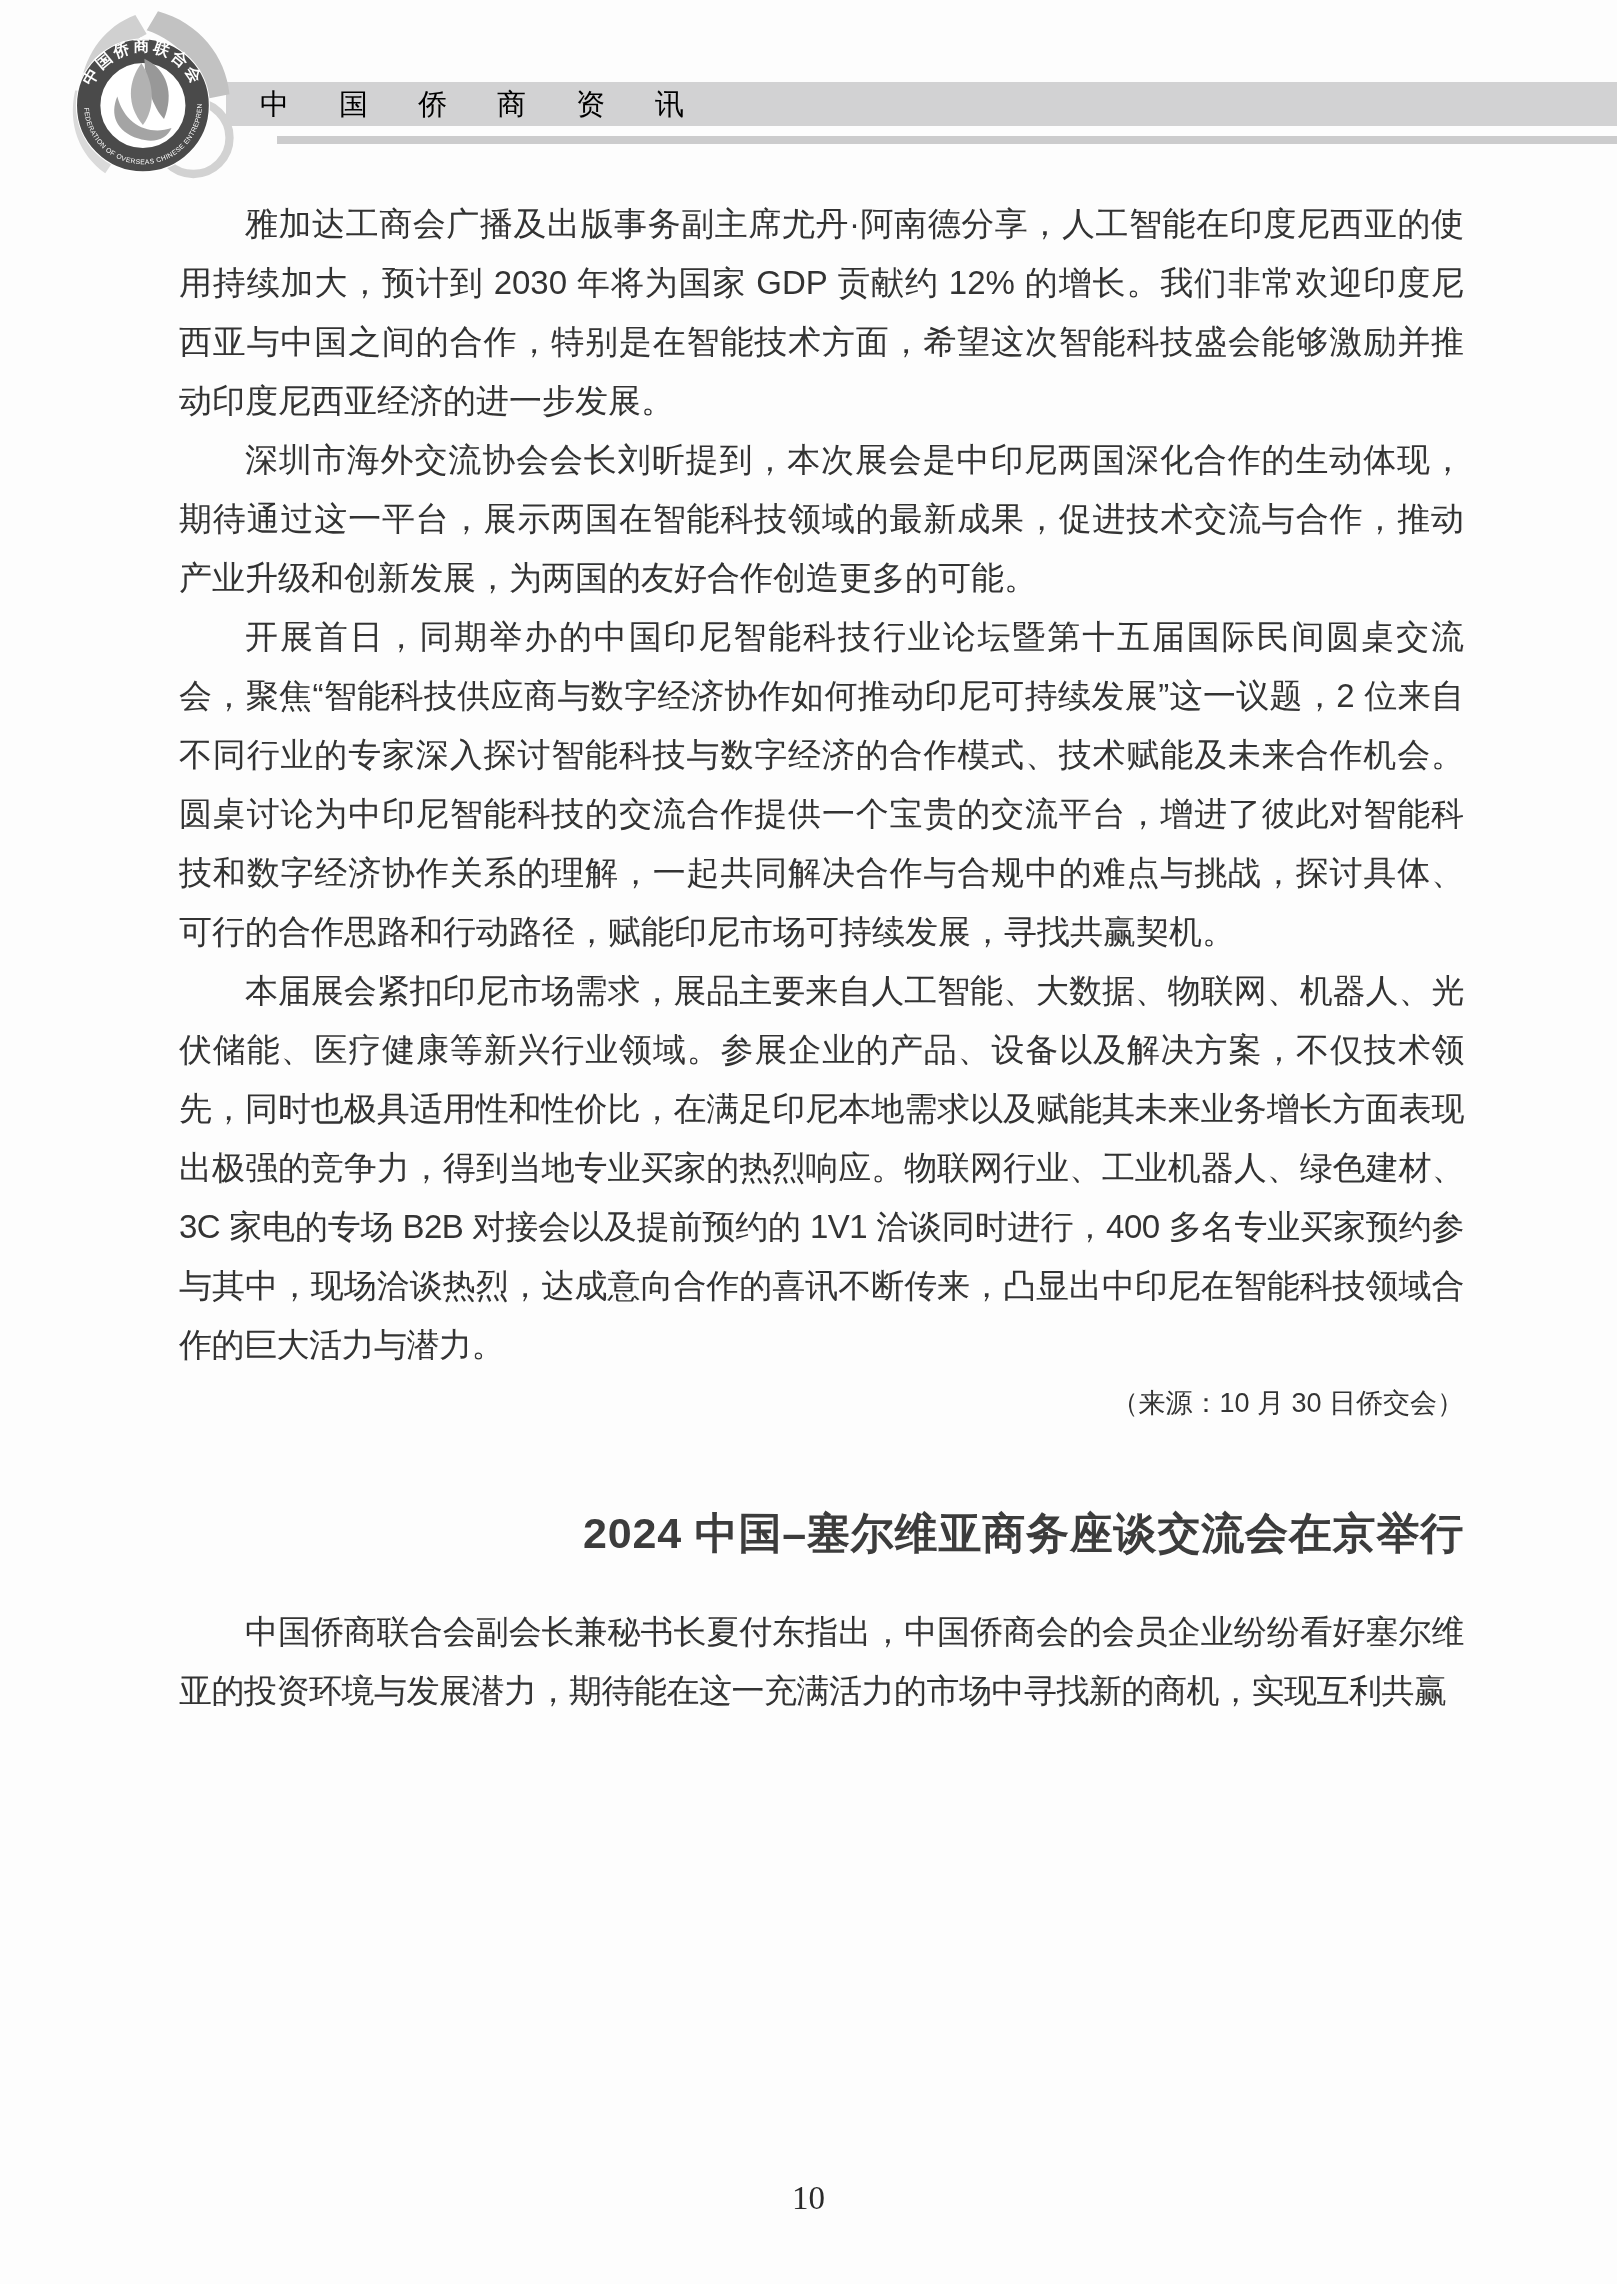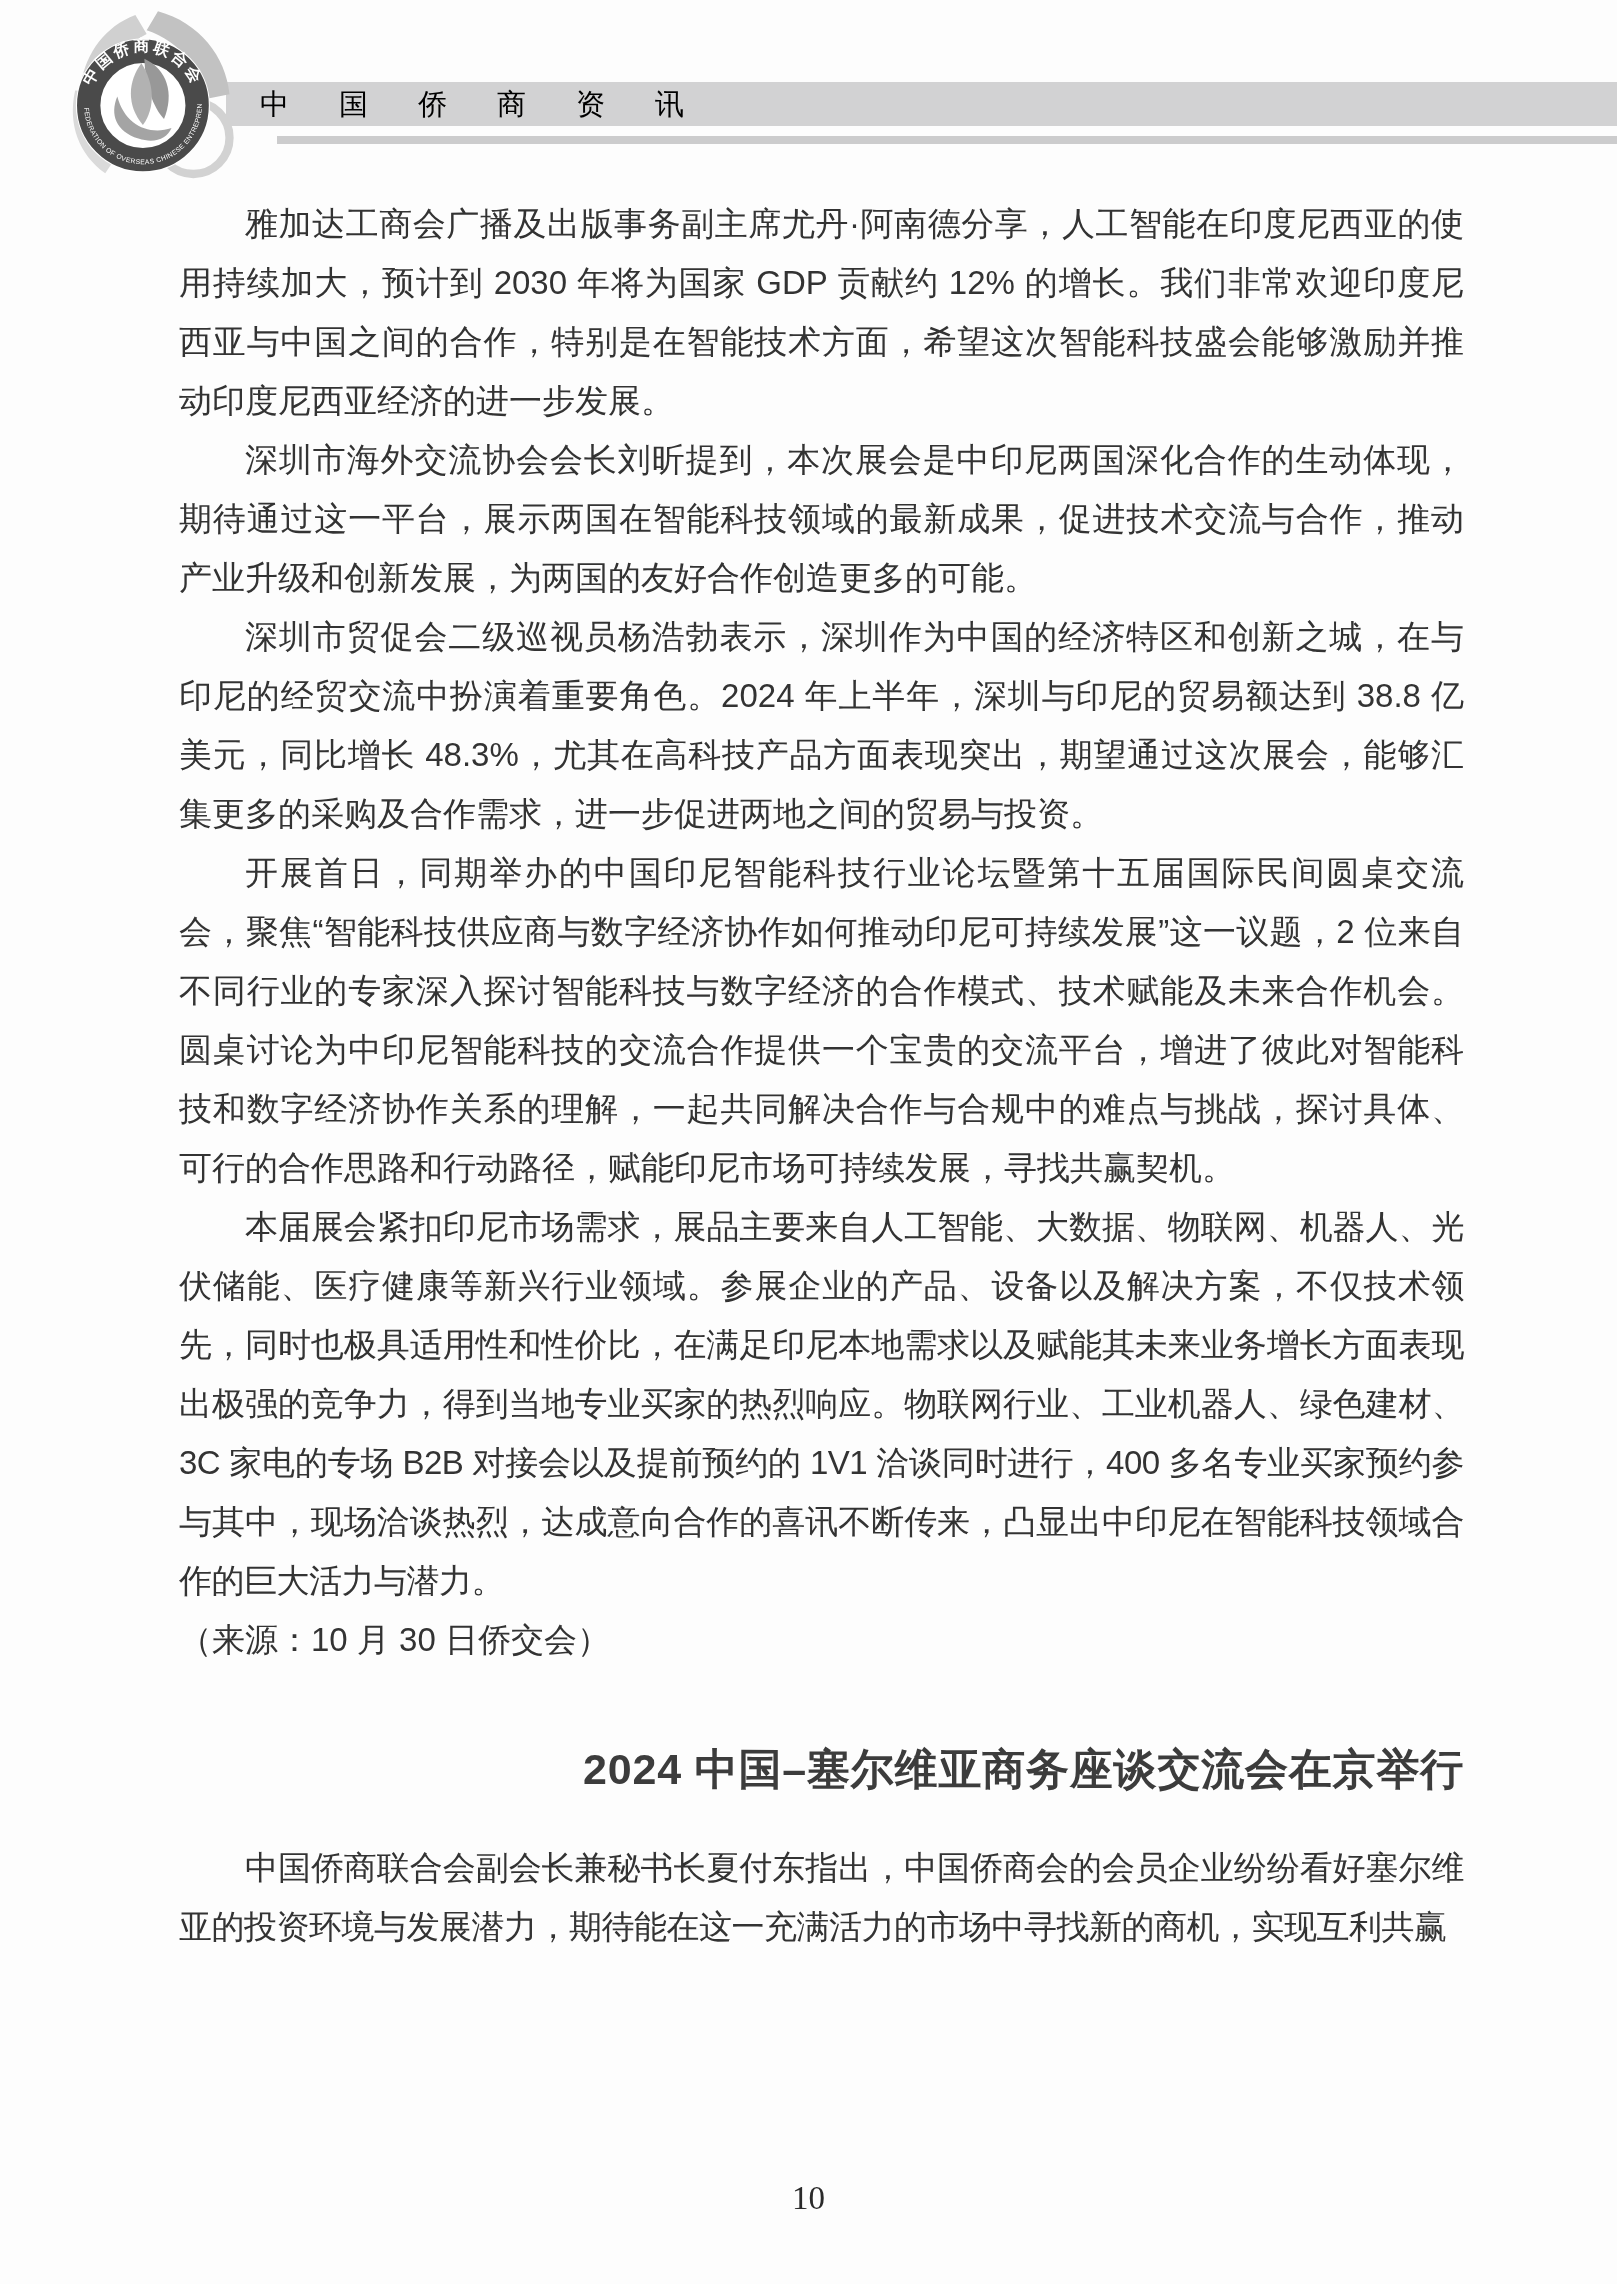--- a/index.html
+++ b/index.html
@@ -28,22 +28,22 @@
   }
   .logo { position: absolute; left: 45px; top: 0; }
 
   
   .content { position: absolute; left: 179px; top: 194px; width: 1285px; }
   p.body {
     margin: 0; font-size: 33px; line-height: 59px; color: #333333;
     text-align: justify; text-indent: 66px;
   }
   p.squeeze { letter-spacing: -0.5px; }
-  p.source { margin: 0; font-size: 33px; line-height: 59px; color: #333333;
-    text-indent: 0; }
+  p.source { margin: 0; font-size: 27px; line-height: 59px; color: #333333;
+    text-align: right; text-indent: 0; }
   h1.article-title {
     margin: 69px 0 38px 0; font-size: 43px; line-height: 62px;
     font-weight: bold; color: #3c3c3c; text-align: right; letter-spacing: 0.8px;
   }
 
   
   .page-number {
     position: absolute; top: 2180px; left: 0; width: 100%;
     text-align: center; font-family: Liberation Serif, serif;
     font-size: 33px; color: #2a2a2a;
@@ -87,21 +87,20 @@
         <textPath href="#arcBottom" startOffset="50%" text-anchor="middle">CHINA FEDERATION OF OVERSEAS CHINESE ENTREPRENEURS</textPath>
       </text>
     </svg>
   </header>
 
   <main class="content">
 
     <article>
       <p class="body">雅加达工商会广播及出版事务副主席尤丹·阿南德分享，人工智能在印度尼西亚的使用持续加大，预计到 2030 年将为国家 GDP 贡献约 12% 的增长。我们非常欢迎印度尼西亚与中国之间的合作，特别是在智能技术方面，希望这次智能科技盛会能够激励并推动印度尼西亚经济的进一步发展。</p>
       <p class="body">深圳市海外交流协会会长刘昕提到，本次展会是中印尼两国深化合作的生动体现，期待通过这一平台，展示两国在智能科技领域的最新成果，促进技术交流与合作，推动产业升级和创新发展，为两国的友好合作创造更多的可能。</p>
-      <p class="body">深圳市贸促会二级巡视员杨浩勃表示，深圳作为中国的经济特区和创新之城，在与印尼的经贸交流中扮演着重要角色。2024 年上半年，深圳与印尼的贸易额达到 38.8 亿美元，同比增长 48.3%，尤其在高科技产品方面表现突出，期望通过这次展会，能够汇集更多的采购及合作需求，进一步促进两地之间的贸易与投资。</p>
       <p class="body">开展首日，同期举办的中国印尼智能科技行业论坛暨第十五届国际民间圆桌交流会，聚焦“智能科技供应商与数字经济协作如何推动印尼可持续发展”这一议题，2 位来自不同行业的专家深入探讨智能科技与数字经济的合作模式、技术赋能及未来合作机会。圆桌讨论为中印尼智能科技的交流合作提供一个宝贵的交流平台，增进了彼此对智能科技和数字经济协作关系的理解，一起共同解决合作与合规中的难点与挑战，探讨具体、可行的合作思路和行动路径，赋能印尼市场可持续发展，寻找共赢契机。</p>
       <p class="body squeeze">本届展会紧扣印尼市场需求，展品主要来自人工智能、大数据、物联网、机器人、光伏储能、医疗健康等新兴行业领域。参展企业的产品、设备以及解决方案，不仅技术领先，同时也极具适用性和性价比，在满足印尼本地需求以及赋能其未来业务增长方面表现出极强的竞争力，得到当地专业买家的热烈响应。物联网行业、工业机器人、绿色建材、3C 家电的专场 B2B 对接会以及提前预约的 1V1 洽谈同时进行，400 多名专业买家预约参与其中，现场洽谈热烈，达成意向合作的喜讯不断传来，凸显出中印尼在智能科技领域合作的巨大活力与潜力。</p>
       <p class="source">（来源：10 月 30 日侨交会）</p>
     </article>
 
     <article>
       <h1 class="article-title">2024 中国–塞尔维亚商务座谈交流会在京举行</h1>
       <p class="body squeeze">中国侨商联合会副会长兼秘书长夏付东指出，中国侨商会的会员企业纷纷看好塞尔维亚的投资环境与发展潜力，期待能在这一充满活力的市场中寻找新的商机，实现互利共赢</p>
     </article>
 

